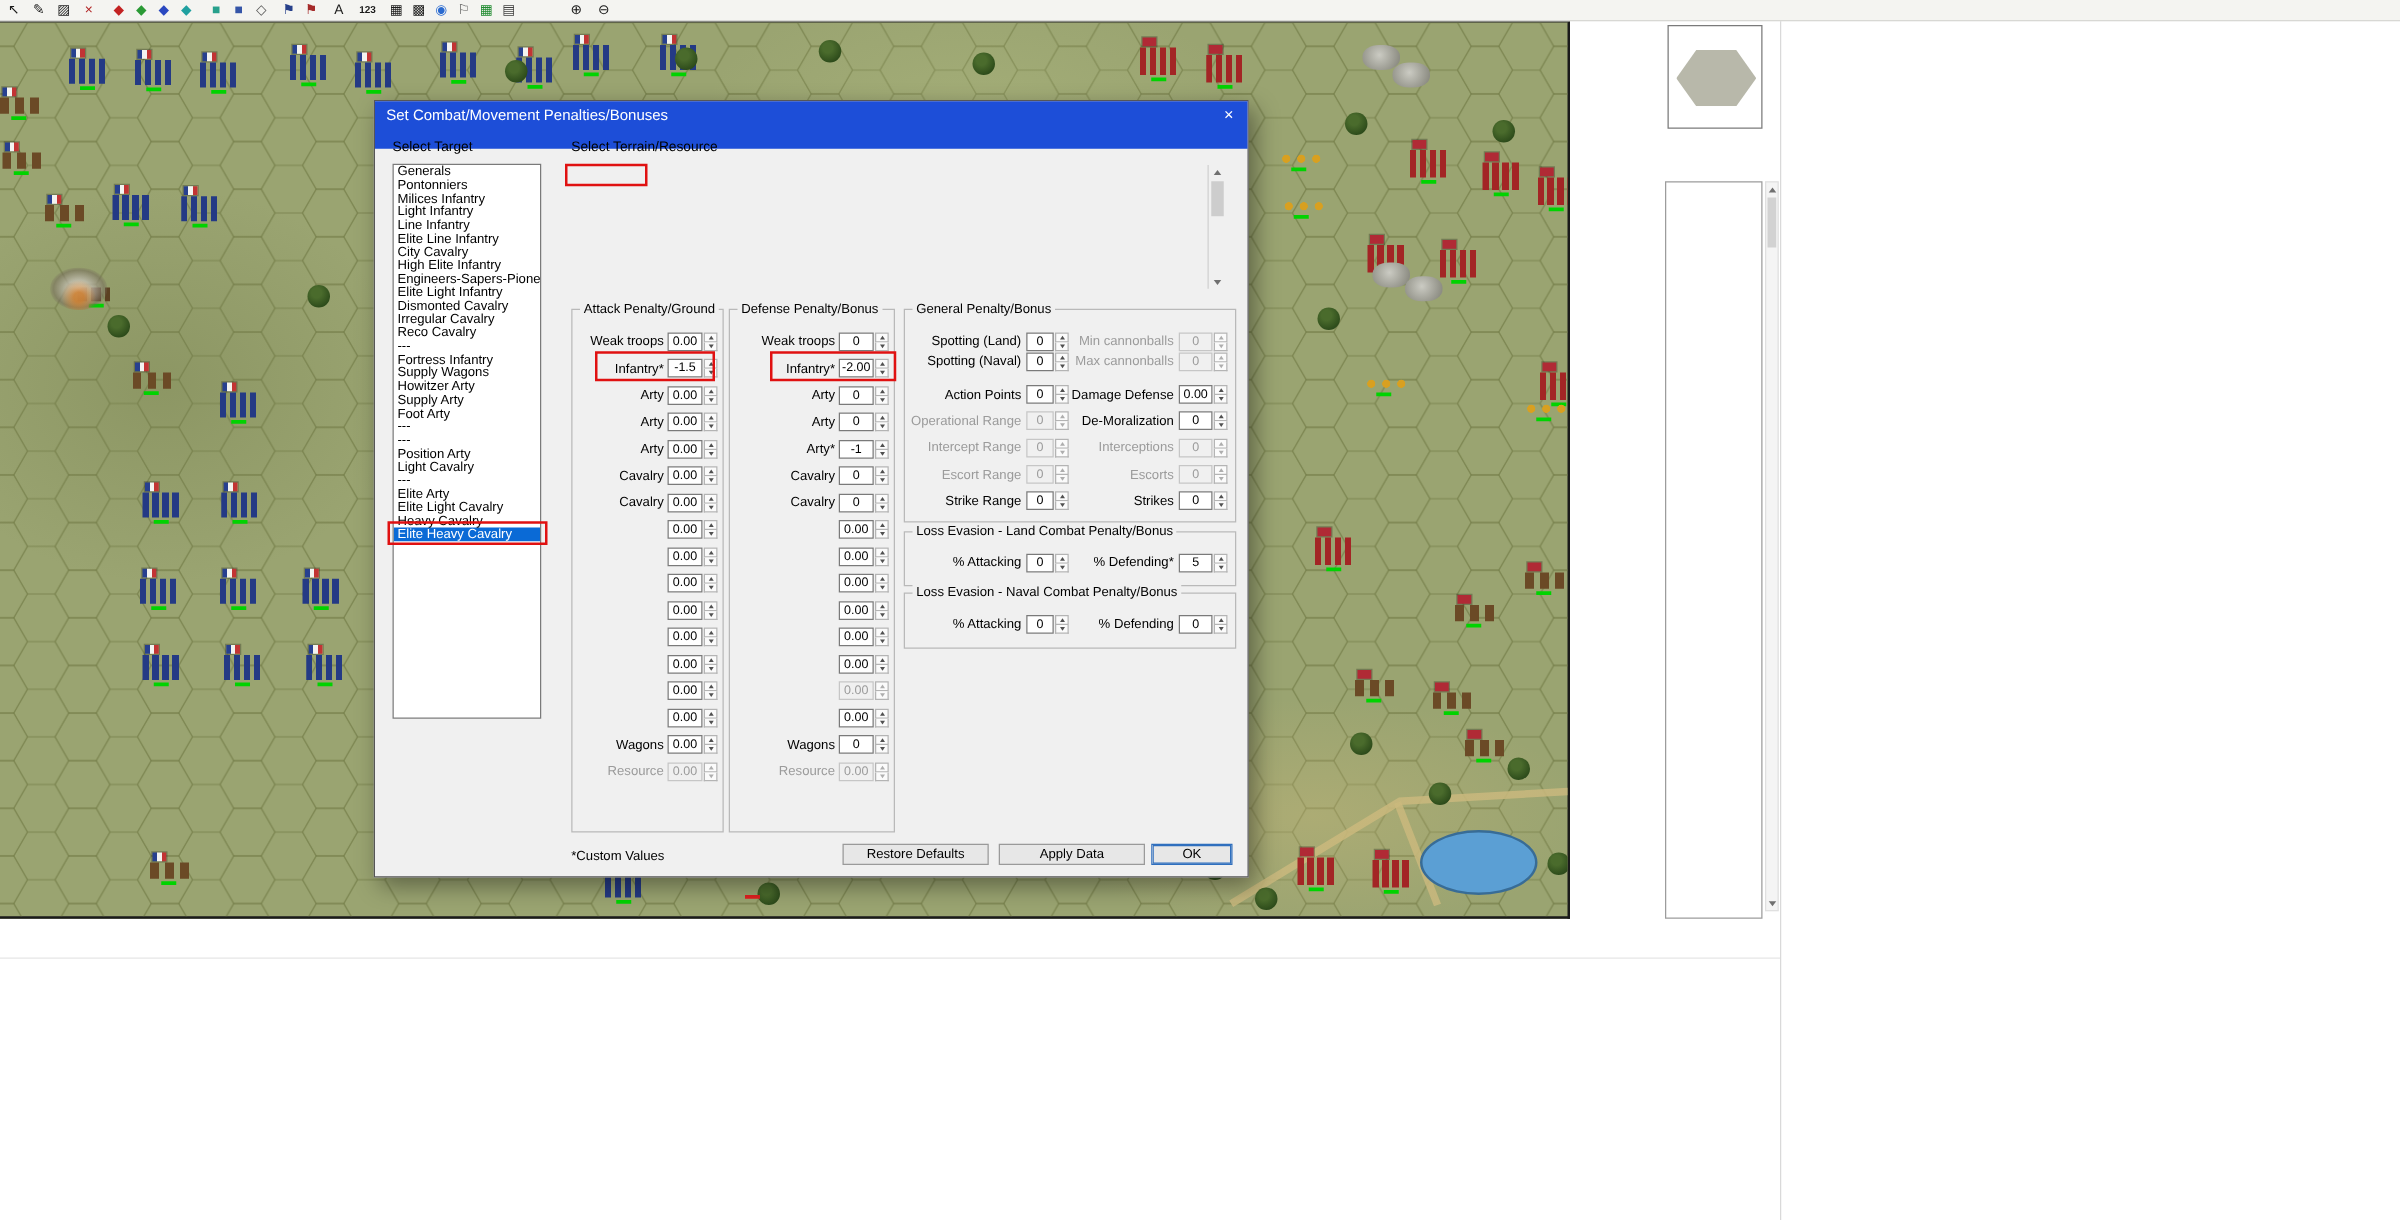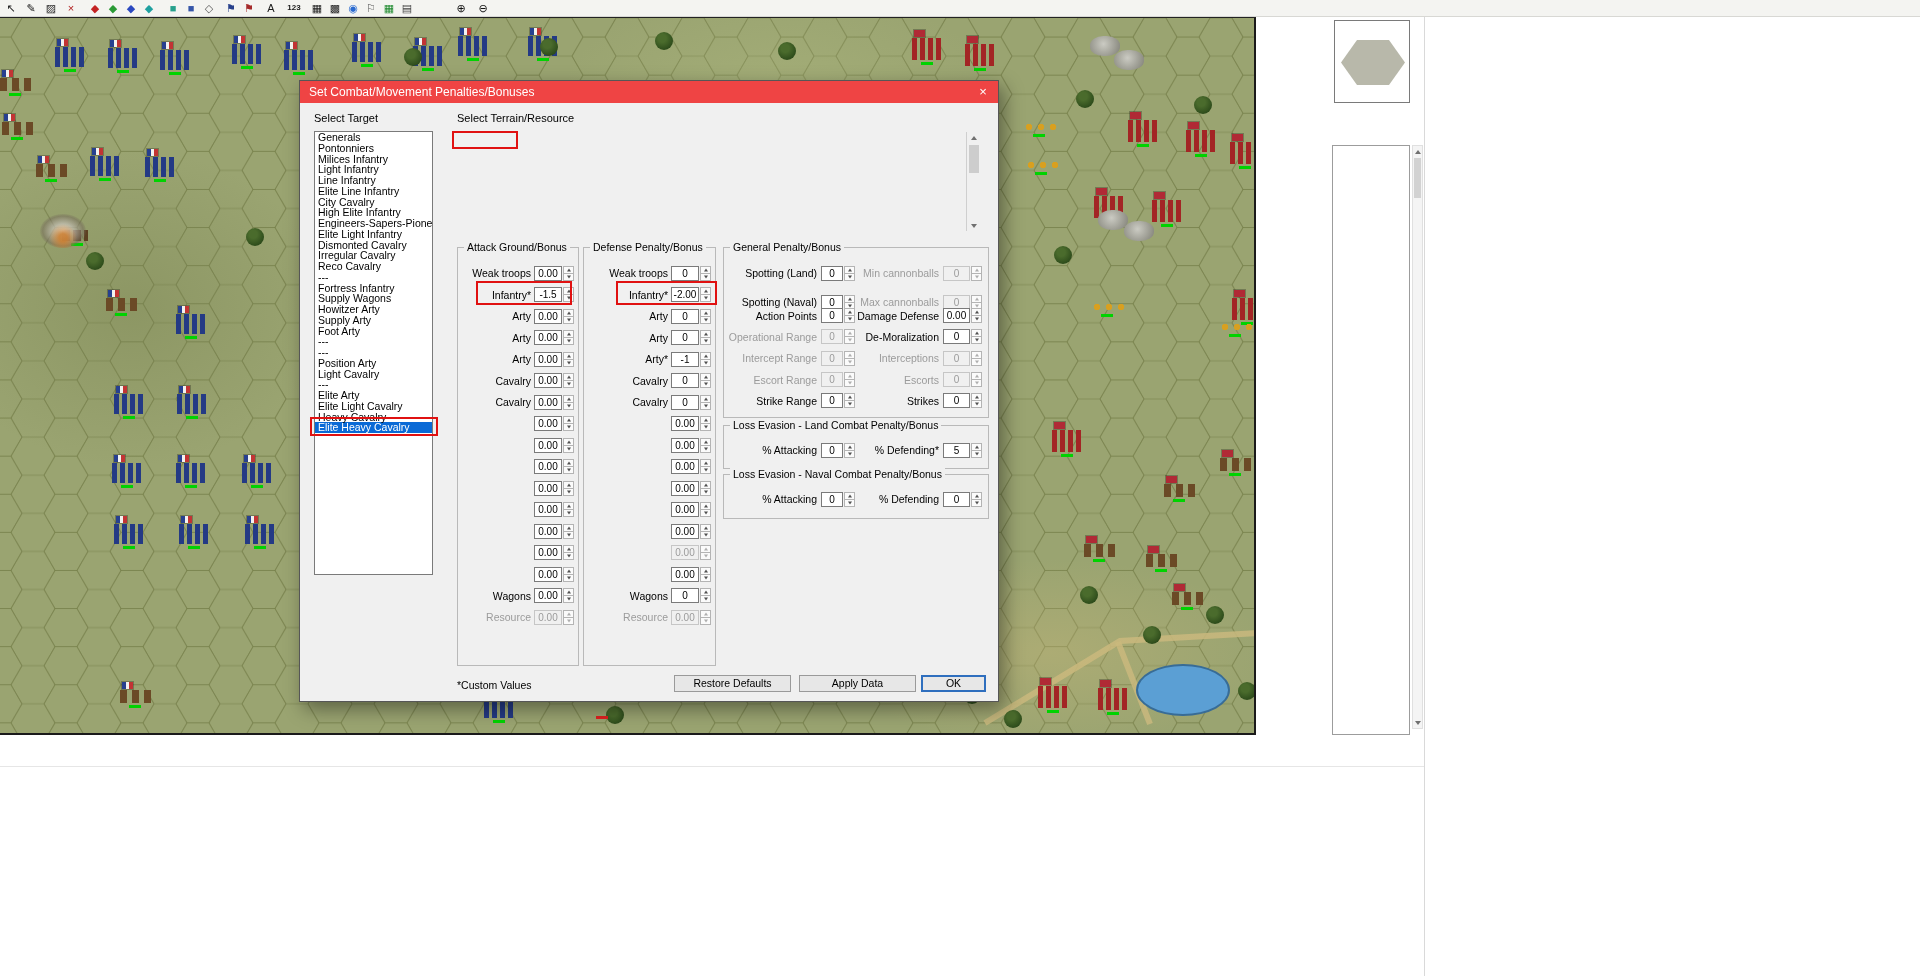--- a/index.html
+++ b/index.html
@@ -45,21 +45,21 @@
   .sa.up{top:0}
   .sa.up::after{border-bottom:4px solid #707070;border-top:none}
   .sa.dn{bottom:0}
   .sa.dn::after{border-top:4px solid #707070;border-bottom:none}
   .side-scroll .thumb{position:absolute;left:1px;top:12px;width:7px;height:40px;background:#d2d2d2}
   .vline{position:absolute;left:1424px;top:0;width:1px;height:976px;background:#d9d9d9}
   .hline{position:absolute;left:0;top:766px;width:1424px;height:1px;background:#e6e6e6}
 
   
   .dlg{position:absolute;left:299px;top:80px;width:700px;height:622px;background:#f0f0f0;border:1px solid #565656;box-shadow:5px 7px 18px rgba(0,0,0,.40);font-size:11px;z-index:10}
-  .dlg-title{position:relative;height:22px;background:#ef4444;color:#fff;font-size:12px;line-height:22px;padding-left:9px}
+  .dlg-title{position:relative;height:38px;background:#1d4ed8;color:#fff;font-size:12px;line-height:22px;padding-left:9px}
   .dlg-close{position:absolute;right:0;top:0;width:30px;height:22px;text-align:center;line-height:21px;font-size:13px;color:#fff;cursor:pointer}
   .lbl{position:absolute;font-size:11px;color:#000;white-space:nowrap}
   .listbox{position:absolute;background:#fff;border:1px solid #7a7a7a;overflow:hidden}
   .li{height:10.75px;line-height:10.75px;font-size:10.5px;padding-left:3px;white-space:nowrap;cursor:default;color:#000}
   .li.sel{background:#0a6ad6;color:#fff}
   .vscroll{position:absolute;width:14px;background:#f0f0f0;border-left:1px solid #cfcfcf;z-index:12}
   .vscroll .sa{left:2px}
   .vscroll .thumb{position:absolute;left:2px;top:13px;width:10px;height:28px;background:#cdcdcd}
   .grp{position:absolute;border:1px solid #b9b9b9}
   .gt{position:absolute;top:-7px;left:6px;background:#f0f0f0;padding:0 3px;font-size:10.5px;white-space:nowrap}
@@ -446,21 +446,21 @@
       </div>
 
     <span class="lbl" style="left:157px;top:31px">Select Terrain/Resource</span>
     <div class="vscroll" style="left:666px;top:51px;height:99px">
       <div class="sa up"></div>
       <div class="thumb"></div>
       <div class="sa dn"></div>
     </div>
 
     <div class="grp" style="left:157px;top:166px;width:122px;height:419px">
-      <span class="gt">Attack Ground/Bonus</span>
+      <span class="gt">Attack Penalty/Ground</span>
     <div class="srow" style="top: 17px;">
           <span class="sl">Weak troops</span>
           <span class="sval">0.00</span>
           <span class="spin">
             <i class="u"></i>
             <i class="d"></i>
           </span>
         </div>
         <div class="srow" style="top: 38.5px;">
           <span class="sl">Infantry*</span>
@@ -743,21 +743,21 @@
           </div>
           <div class="pcell right dis">
             <span class="sl">Min cannonballs</span>
             <span class="sval">0</span>
             <span class="spin">
               <i class="u"></i>
               <i class="d"></i>
             </span>
           </div>
         </div>
-        <div class="prow" style="top: 46px; justify-content: center;">
+        <div class="prow" style="top: 33px; justify-content: center;">
           <div class="pcell left">
             <span class="sl">Spotting (Naval)</span>
             <span class="sval">0</span>
             <span class="spin">
               <i class="u"></i>
               <i class="d"></i>
             </span>
           </div>
           <div class="pcell right dis">
             <span class="sl">Max cannonballs</span>

